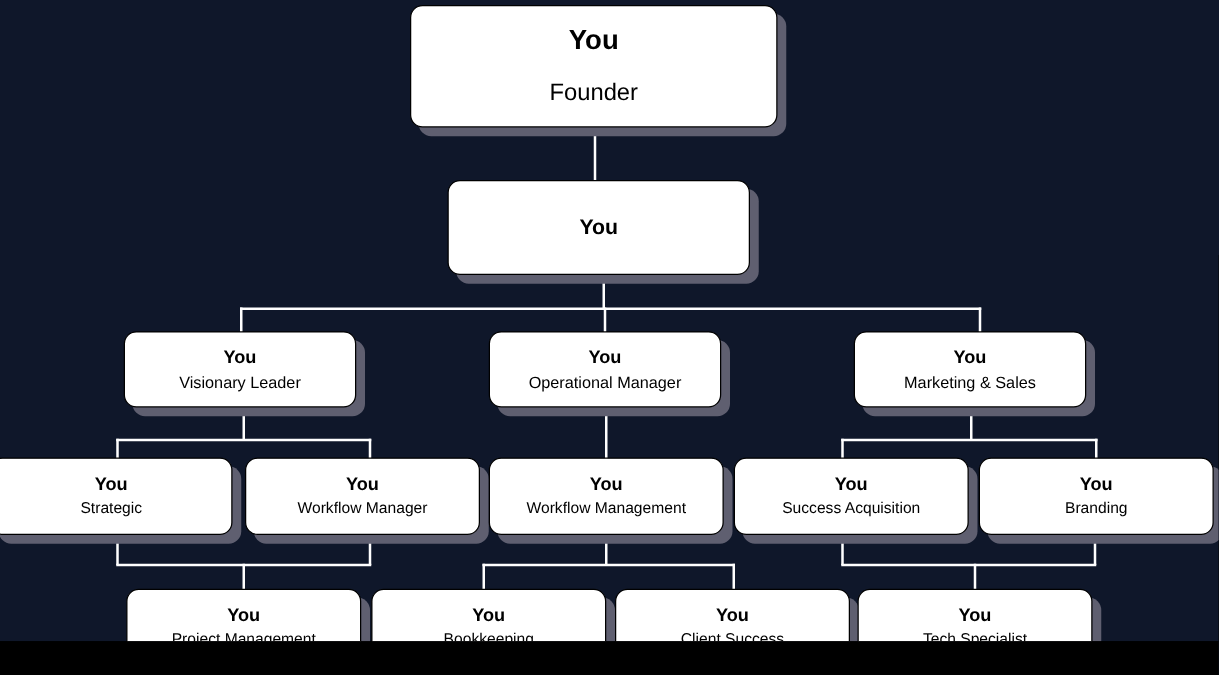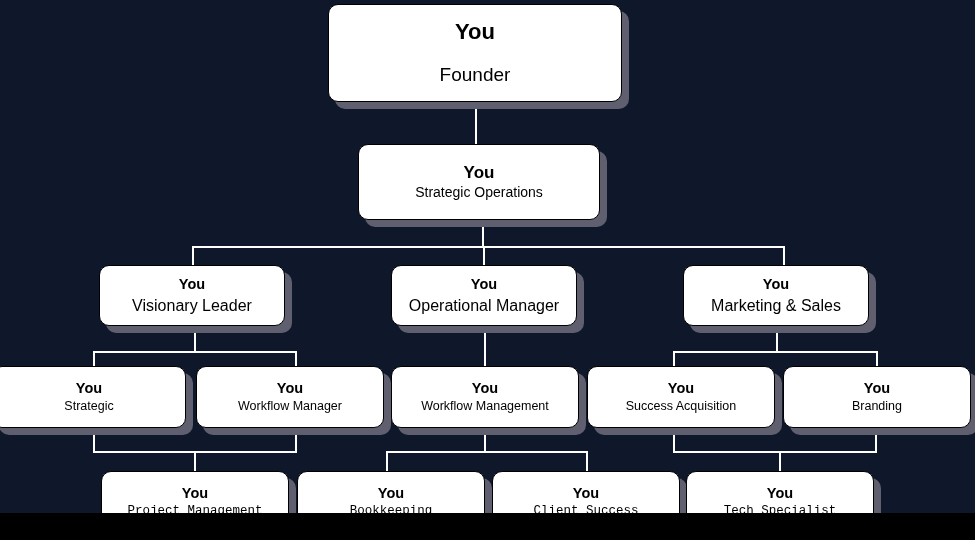--- a/index.html
+++ b/index.html
@@ -55,27 +55,27 @@
     color: #000000;
   }
   
   .tier-root .name { font-size: 22px; }
   .tier-root .role { font-size: 19px; margin-top: 20px; }
 
   .tier-2 .name { font-size: 17px; }
   .tier-2 .role { font-size: 14px; margin-top: 2px; }
 
   .tier-3 .name { font-size: 14.5px; }
-  .tier-3 .role { font-size: 16px; margin-top: 3px; }
+  .tier-3 .role { font-size: 13px; margin-top: 3px; }
 
   .tier-4 .name { font-size: 14.5px; }
   .tier-4 .role { font-size: 12.5px; margin-top: 3px; }
 
   .tier-5 .name { font-size: 14.5px; }
-  .tier-5 .role { font-size: 12.5px; margin-top: 3px; font-family: Liberation Mono, monospace; }
+  .tier-5 .role { font-size: 12.5px; margin-top: 3px; }
 </style>
 </head>
 <body>
 
 <div id="chart-root">
 
   <div class="conn conn-v" style="left:475px; top:103px; height:42px;"></div>
 
   <div class="conn conn-v" style="left:482px; top:221px; height:26px;"></div>
   <div class="conn conn-h" style="left:192px; top:246px; width:593px;"></div>
@@ -110,21 +110,20 @@
   <div class="conn conn-v" style="left:875px; top:428px; height:24px;"></div>
   <div class="conn conn-v" style="left:779px; top:451px; height:21px;"></div>
 
   <div class="node tier-root" style="left:328px; top:4px; width:294px; height:98px;">
     <div class="name">You</div>
     <div class="role">Founder</div>
   </div>
 
   <div class="node tier-2" style="left:358px; top:144px; width:242px; height:76px;">
     <div class="name">You</div>
-    <div class="role">Strategic Operations</div>
   </div>
 
   <div class="node tier-3" style="left:99px; top:265px; width:186px; height:61px;">
     <div class="name">You</div>
     <div class="role">Visionary Leader</div>
   </div>
 
   <div class="node tier-3" style="left:391px; top:265px; width:186px; height:61px;">
     <div class="name">You</div>
     <div class="role">Operational  Manager</div>

